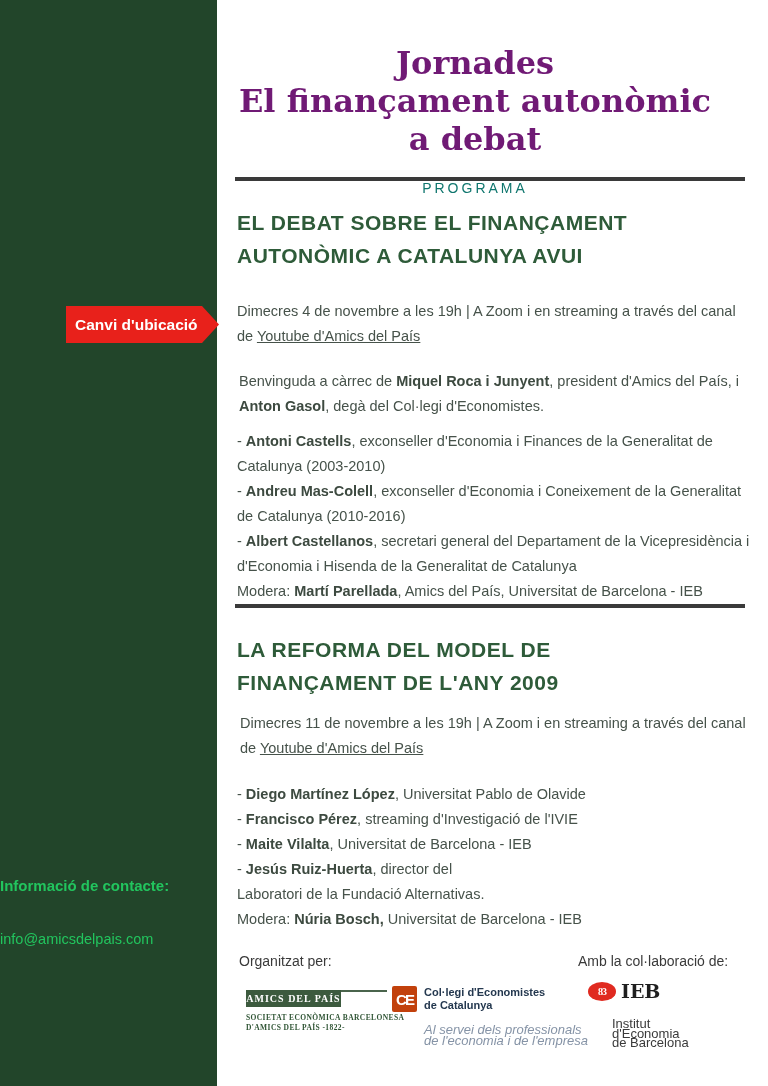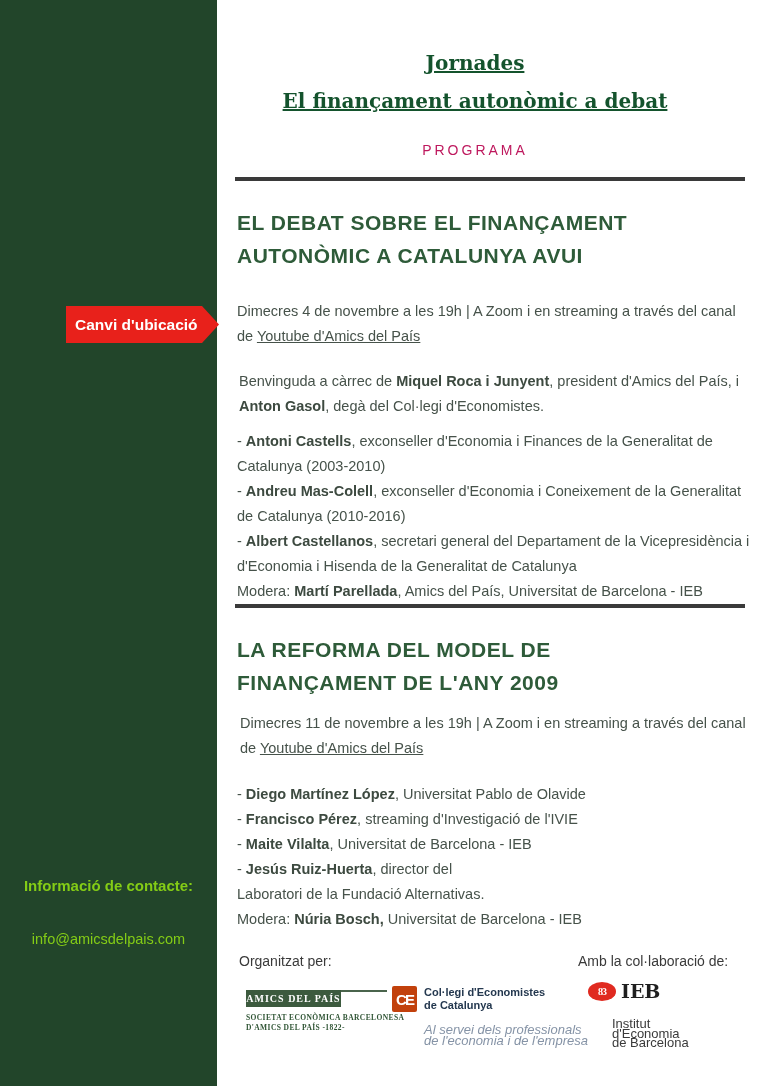--- a/index.html
+++ b/index.html
@@ -11,23 +11,23 @@
   .sidebar { position:absolute; left:0; top:0; width:217px; height:1086px; background:#22452a; }
 
   
   .ribbon { position:absolute; left:66px; top:306px; width:153px; height:37px;
             background:#e8211b; color:#ffffff; font-weight:bold; font-size:15.5px;
             display:flex; align-items:center; padding-left:9px; z-index:5;
             clip-path: polygon(0 0, calc(100% - 17px) 0, 100% 50%, calc(100% - 17px) 100%, 0 100%); }
 
   
   .header { position:absolute; left:225px; top:44px; width:500px; text-align:center; }
-  .title-line { font-family:"DejaVu Serif", serif; font-weight:bold; font-size:20px;
-                line-height:38px; color:#14532d;text-decoration:underline; }
-  .programa { margin-top:22px; font-size:14px; letter-spacing:3px; color:#be185d; }
+  .title-line { font-family:"DejaVu Serif", serif; font-weight:bold; font-size:32px;
+                line-height:38px; color:#701a75; }
+  .programa { margin-top:22px; font-size:14px; letter-spacing:3px; color:#0f766e; }
 
   .rule { position:absolute; left:235px; width:510px; height:4px; background:#3a3a3a; }
   .rule-1 { top:177px; }
   .rule-2 { top:604px; }
 
   .section-heading { position:absolute; left:237px; font-weight:bold; font-size:21px;
                      letter-spacing:0.5px; line-height:33px; color:#2e5b39; }
   .sh-1 { top:206px; }
   .sh-2 { top:633px; }
   .section-heading span { display:block; }
@@ -37,21 +37,21 @@
   .date-1 { left:237px; top:299px; }
   .date-2 { left:240px; top:711px; }
   .link { text-decoration:underline; cursor:pointer; }
 
   .welcome { position:absolute; left:239px; top:369px; width:508px; }
   .speakers-1 { position:absolute; left:237px; top:429px; width:514px; }
   .speakers-2 { position:absolute; left:237px; top:782px; width:514px; }
   .body-text strong, .speakers-1 strong, .speakers-2 strong, .welcome strong { color:#3d4a40; }
 
   
-  .contact { position:absolute; left:0; top:877px; width:217px; text-align:center; color:#84cc16; }
+  .contact { position:absolute; left:0; top:877px; width:217px; color:#22c55e; }
   .contact-heading { font-weight:bold; font-size:15px; }
   .contact-lines { margin-top:33px; font-size:14.5px; line-height:24px; }
 
   
   .footer-label { position:absolute; font-size:14px; color:#3a3a3a; }
   .org-label { left:239px; top:953px; }
   .collab-label { left:578px; top:953px; }
 
   .amics-logo { position:absolute; left:246px; top:990px; }
   .amics-box-row { display:flex; align-items:flex-start;text-align:center; }

